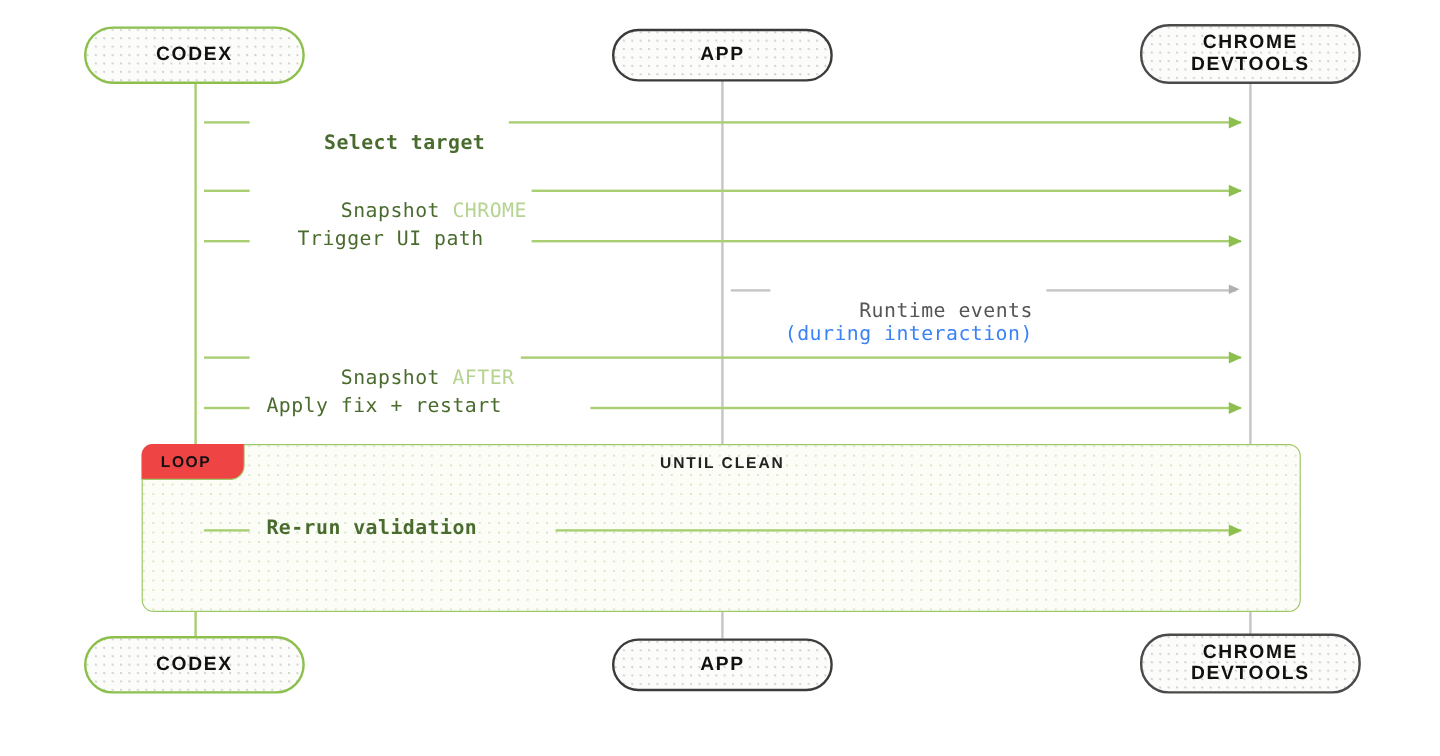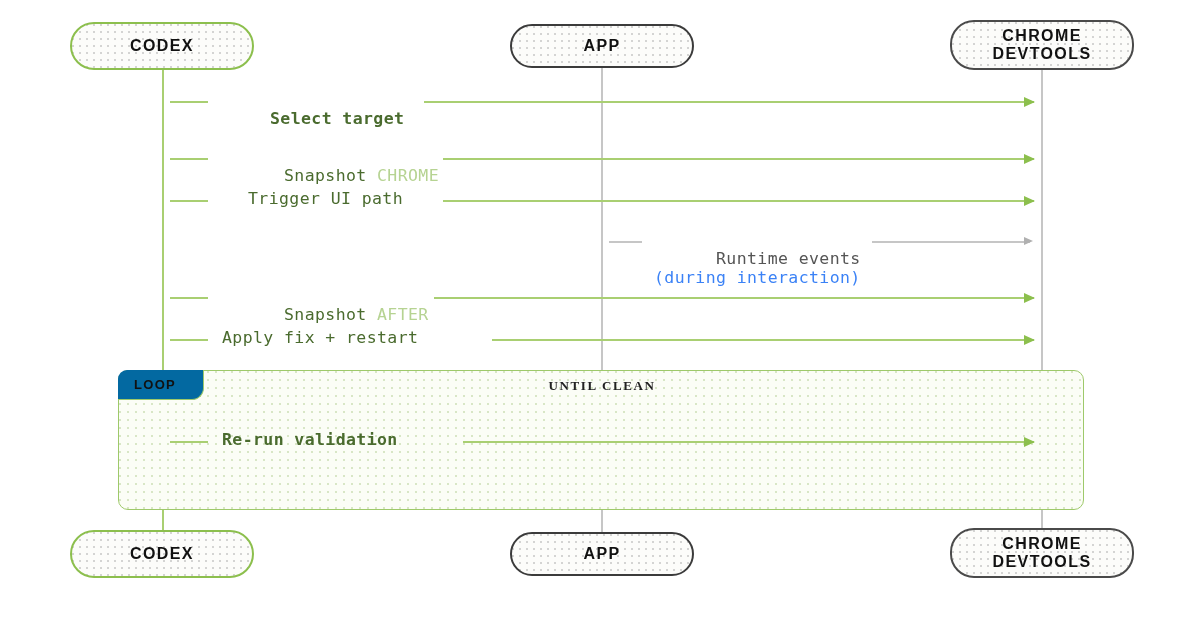--- a/index.html
+++ b/index.html
@@ -60,21 +60,21 @@
     border: 1.5px solid #9ec96a;
     border-radius: 10px;
     background-color: #fbfdf6;
     background-image:
       radial-gradient(circle at 1px 1px, rgba(150,185,105,0.34) 0.9px, transparent 1px);
     background-size: 8px 8px;
   }
   .loop-tab {
     position: absolute;
     box-sizing: border-box;
-    background: #0369a1;
+    background: #ef4444;
     border-right: 1.5px solid #9ec96a;
     border-bottom: 1.5px solid #9ec96a;
     border-bottom-right-radius: 12px;
     border-top-left-radius: 9px;
     display: flex;
     align-items: center;
     padding-left: 16px;
     font-family: "Liberation Sans", sans-serif;
     font-weight: bold;
     font-size: 13px;
@@ -130,21 +130,21 @@
 <div id="diagram">
 
   <div class="lifeline green" style="left:162px; top:68px; height:462px;"></div>
   <div class="lifeline gray" style="left:601px; top:62px; height:470px;"></div>
   <div class="lifeline gray" style="left:1041px; top:68px; height:462px;"></div>
 
   <div class="loop-frame" style="left:118px; top:370px; width:966px; height:140px;"></div>
   <div class="loop-tab" style="left:118px; top:370px; width:86px; height:30px;">
     <span>LOOP</span>
   </div>
-  <div class="loop-condition" style="left:602px; top:378px;font-family:Liberation Serif, serif;">UNTIL CLEAN</div>
+  <div class="loop-condition" style="left:602px; top:378px;">UNTIL CLEAN</div>
 
   <div class="actor green-border" style="left:70px; top:22px; width:184px; height:48px;">
     <span class="label">CODEX</span>
   </div>
   <div class="actor dark-border" style="left:510px; top:24px; width:184px; height:44px;">
     <span class="label">APP</span>
   </div>
   <div class="actor gray-border" style="left:950px; top:20px; width:184px; height:50px;">
     <span class="label">CHROME
 DEVTOOLS</span>

